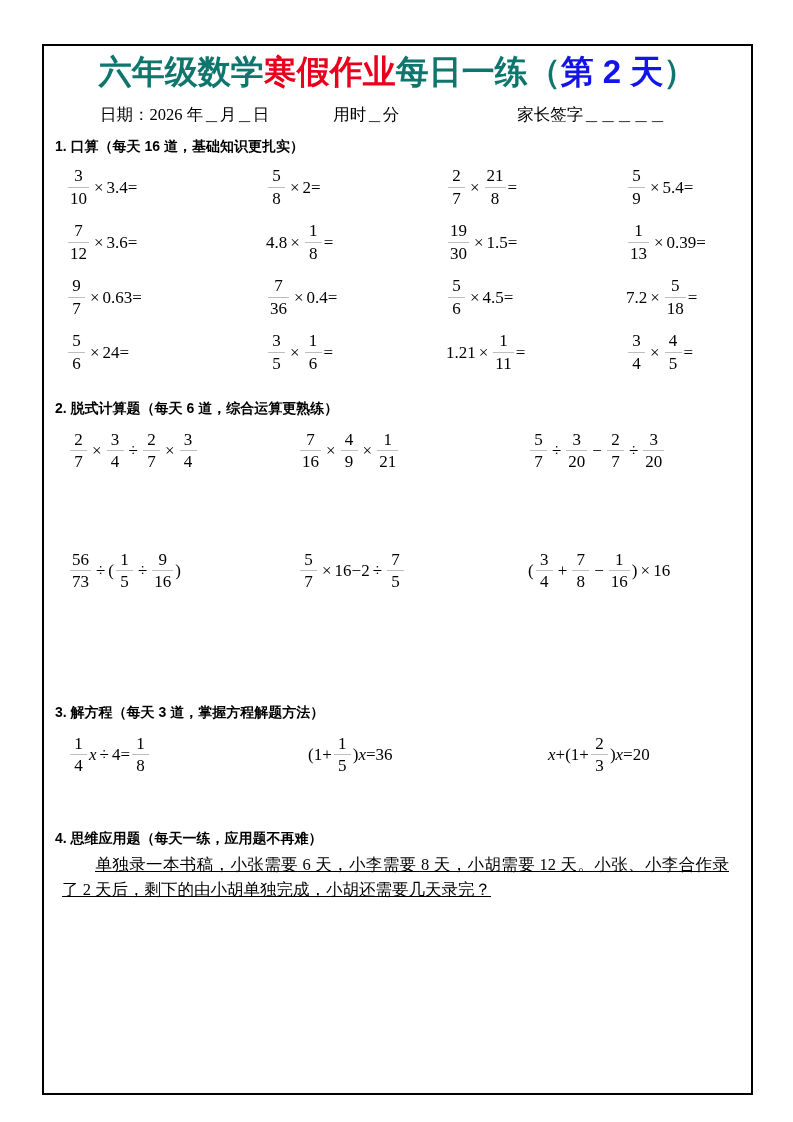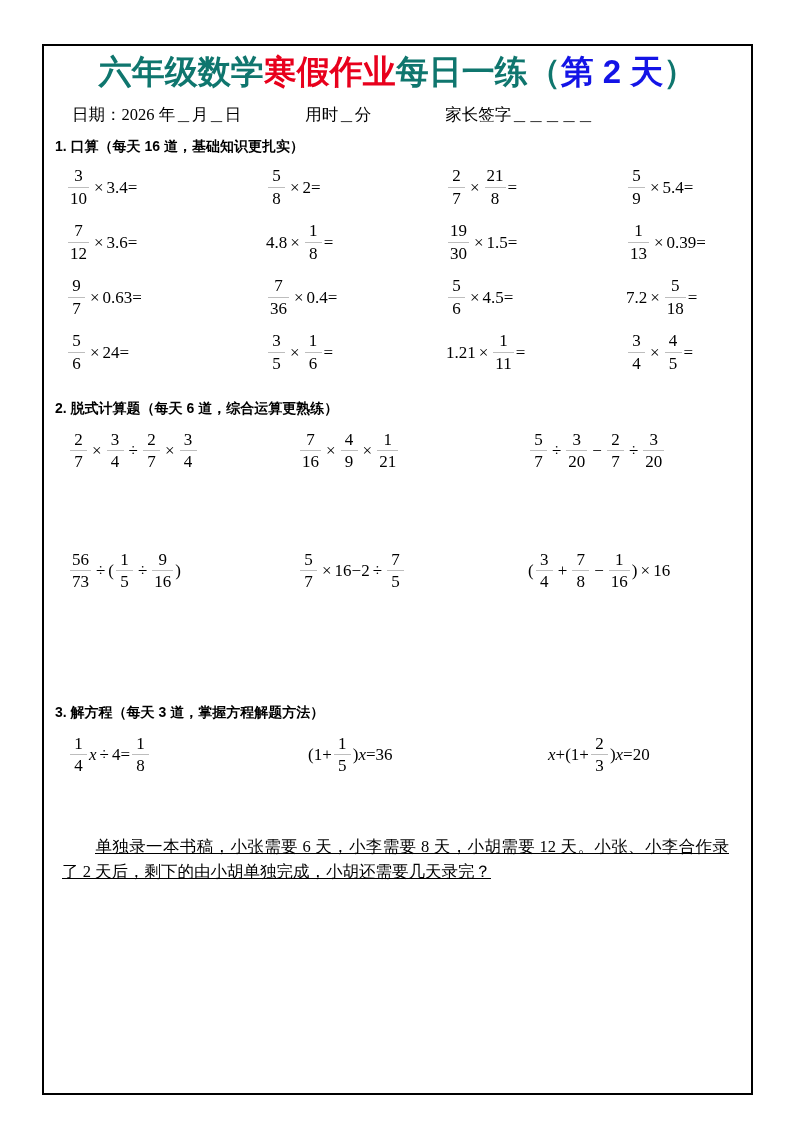--- a/index.html
+++ b/index.html
@@ -34,23 +34,23 @@
 
   
   .dateline {
     display: flex;
     align-items: baseline;
     font-size: 16.5px;
     color: #000;
     padding: 14px 0 0 0;
     white-space: nowrap;
   }
-  .dl-date { margin-left: 28px; }
+  .dl-date { margin-left: 56px; }
   .dl-time { margin-left: 64px; }
-  .dl-sign { margin-left: 74px; }
+  .dl-sign { margin-left: 118px; }
 
   
   .sec-head {
     font-family: "Liberation Sans", "DejaVu Sans", sans-serif;
     font-weight: bold;
     font-size: 14px;
     color: #000;
     padding-left: 11px;
     white-space: nowrap;
   }
@@ -562,17 +562,21 @@
           </span>
           <span class="plain">)</span>
           <span class="ital">x</span>
           <span class="plain">=20</span>
         </span>
       </div>
     </div>
 
   <div class="sp-s4"></div>
 
+  <div class="sec-head">
+    <span>4.</span>
+    <span>思维应用题</span><span>（每天一练，应用题不再难）</span>
+  </div>
   <div class="wordprob">
     <span class="indent"></span><span>单独录一本书稿，小张需要 6 天，小李需要 8 天，小胡需要 12 天。小张、小李合作录了 2 天后，剩下的由小胡单独完成，小胡还需要几天录完？</span>
   </div>
 
 </div>
 
 </body></html>

